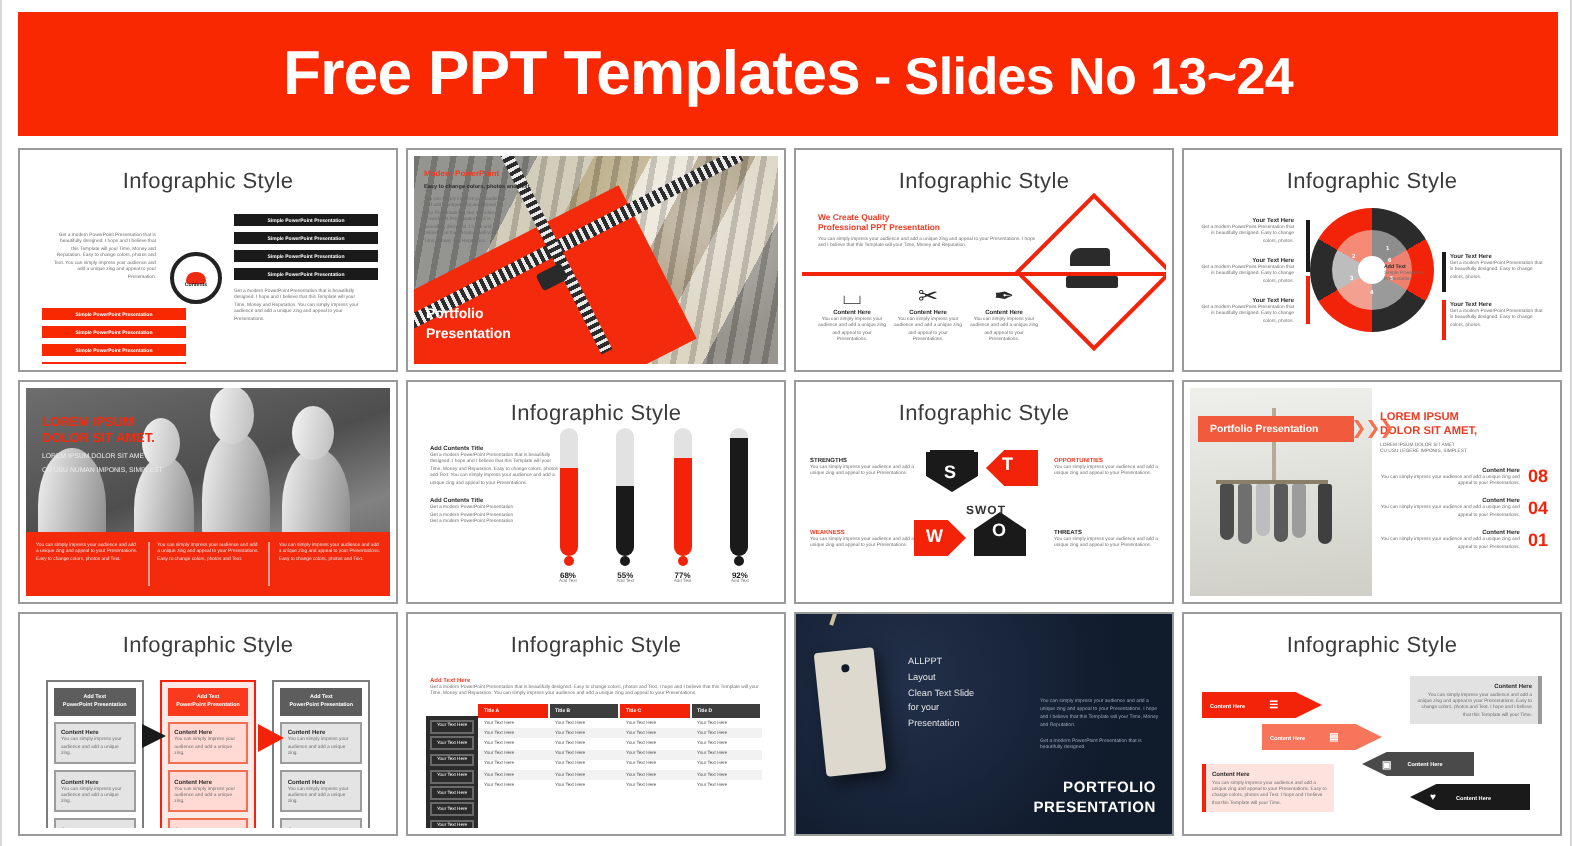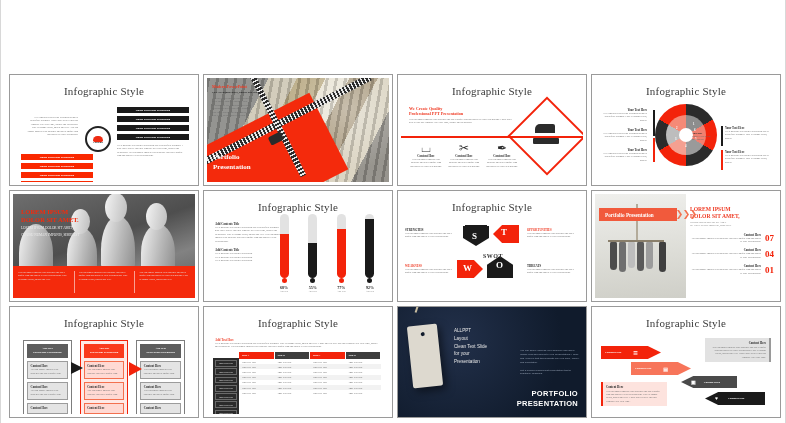--- a/index.html
+++ b/index.html
@@ -19,21 +19,21 @@
   }
   .banner-text { color: #ffffff; font-size: 31px; font-weight: bold; letter-spacing: -0.3px;
                  white-space: nowrap; }
   .banner-text .sub { font-size: 26px; }
 
   
   .grid { position: absolute; left: 8px; top: 74px; width: 772px; height: 344px;
           display: grid; grid-template-columns: repeat(4, 1fr); grid-template-rows: repeat(3, 1fr);
           gap: 4px; }
   .slide { background: #fff; border: 1px solid #9a9a9a; position: relative; overflow: hidden; }
-  .slide-inner { position: absolute; inset: 3px; overflow: hidden; font-family: Liberation Serif, serif; }
+  .slide-inner { position: absolute; inset: 3px; overflow: hidden; }
 
   .s-title { text-align: center; font-size: 11px; color: #3a3a3a; padding-top: 7px;
              font-weight: normal; letter-spacing: .2px; }
   .tiny { font-size: 2.4px; line-height: 1.45; color: #6c6c6c; }
   .tiny-w { font-size: 2.4px; line-height: 1.45; color: #e6e6e6; }
   .mini-head { font-size: 3px; font-weight: bold; color: #2b2b2b; }
   .mini-head-r { font-size: 3px; font-weight: bold; color: #ef3b24; }
 
   
   .s1-left { position: absolute; left: 13px; top: 38px; width: 52px; text-align: right; }
@@ -205,20 +205,25 @@
   .s12 { position:absolute; inset:0; }
   .z-ar { position:absolute; display:flex; align-items:center; font-size:2.8px;
           font-weight:bold; color:#fff; }
   .z-box { position:absolute; padding:3px; font-size:2.4px; line-height:1.5; }
 </style>
 </head>
 <body>
 
 <div class="page">
 
+  <div class="banner">
+    <div class="banner-text">
+      <span>Free PPT Templates</span><span class="sub"> - Slides No 13~24</span>
+    </div>
+  </div>
 
   <div class="grid">
 
     <div class="slide">
       <div class="slide-inner">
         <div class="s-title">Infographic Style</div>
         <div class="s1-left tiny">Get a modern PowerPoint Presentation that is beautifully designed. I hope and I believe that this Template will your Time, Money and Reputation. Easy to change colors, photos and Text. You can simply impress your audience and add a unique zing and appeal to your Presentation.</div>
         <div class="s1-hub">
             <div class="s1-hub-i"></div>
           </div>
@@ -479,21 +484,21 @@
         <div class="s8-r">
           <div class="s8-rh">LOREM IPSUM</div>
           <div class="s8-rh">DOLOR SIT AMET,</div>
           <div class="tiny">LOREM IPSUM DOLOR SIT AMET</div>
           <div class="tiny">CU USU LEGERE IMPONIS, SIMPLEST</div>
           <div class="s8-item">
             <div style="flex:1;text-align:right">
               <div class="mini-head">Content Here</div>
               <div class="tiny">You can simply impress your audience and add a unique zing and appeal to your Presentations.</div>
             </div>
-            <div class="s8-num">07</div>
+            <div class="s8-num">08</div>
           </div>
           <div class="s8-item">
             <div style="flex:1;text-align:right">
               <div class="mini-head">Content Here</div>
               <div class="tiny">You can simply impress your audience and add a unique zing and appeal to your Presentations.</div>
             </div>
             <div class="s8-num">04</div>
           </div>
           <div class="s8-item">
             <div style="flex:1;text-align:right">

